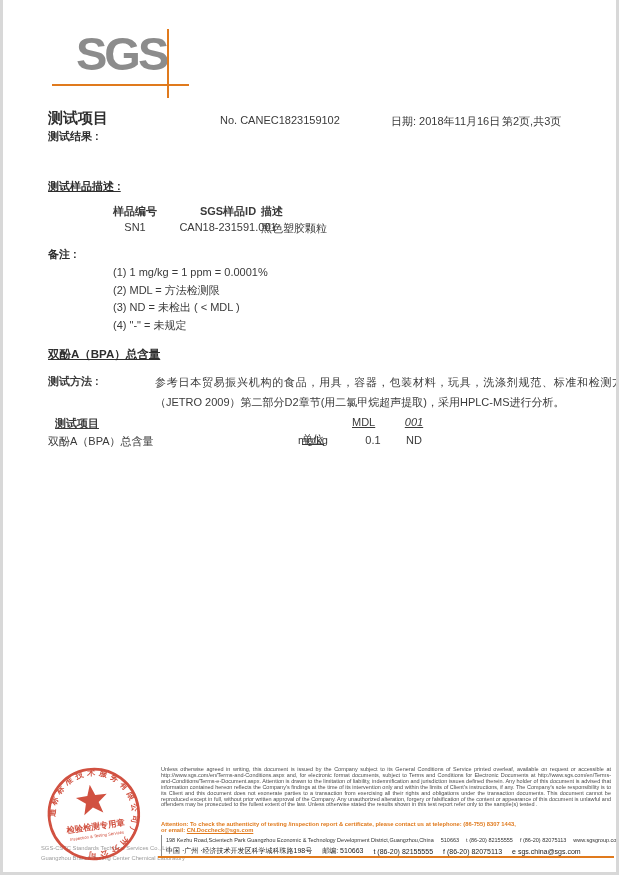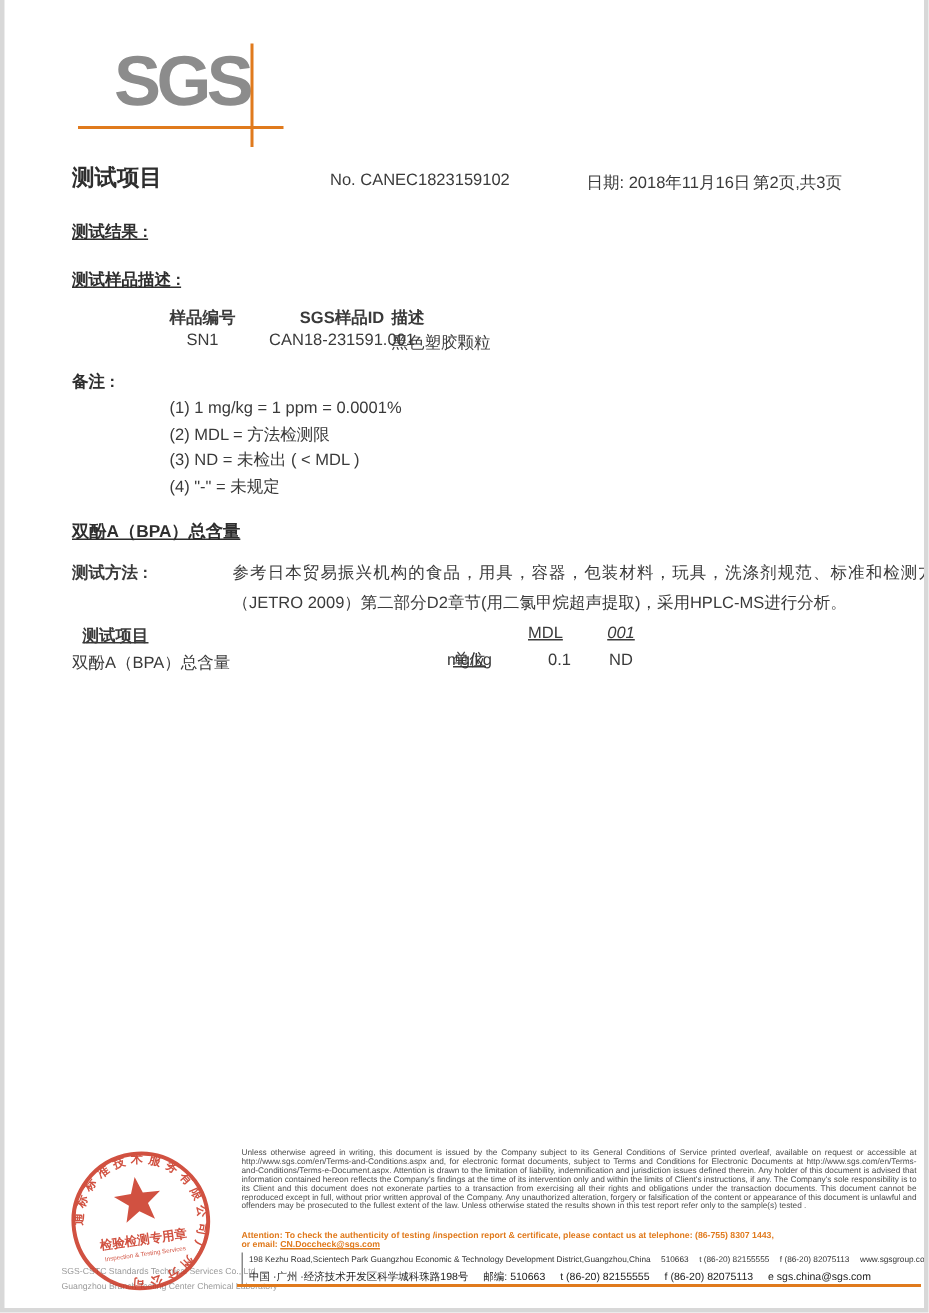--- a/index.html
+++ b/index.html
@@ -23,21 +23,21 @@
   .logo-hline{left:49px;top:84px;width:137px;height:2px;background:var(--accent-orange);}
   .logo-vline{left:164px;top:29px;width:2px;height:69px;background:var(--accent-orange);}
 
   .doc-title{left:45px;top:109px;font-size:15px;font-weight:bold;color:#2e2e2e;}
   .report-no{left:217px;top:114px;font-size:11px;}
   .report-date{left:374px;top:114px;font-size:11px;margin-left:14px;}
   .page-info{left:499px;top:114px;font-size:11px;}
 
   .sec-label{font-size:11px;font-weight:bold;color:#2e2e2e;}
   .u{text-decoration:underline;}
-  .results-label{left:45px;top:147px;text-decoration:underline;}
+  .results-label{left:45px;top:129px;}
   .sampledesc-label{left:45px;top:179px;}
 
   .st-h1{left:92px;top:204px;width:80px;text-align:center;font-size:11px;font-weight:bold;}
   .st-h2{left:166px;top:204px;width:118px;text-align:center;font-size:11px;font-weight:bold;}
   .st-h3{left:258px;top:204px;font-size:11px;font-weight:bold;}
   .st-v1{left:92px;top:221px;width:80px;text-align:center;font-size:11px;}
   .st-v2{left:166px;top:221px;width:118px;text-align:center;font-size:11px;}
   .st-v3{left:258px;top:221px;font-size:11px;}
 
   .notes-label{left:45px;top:247px;}

